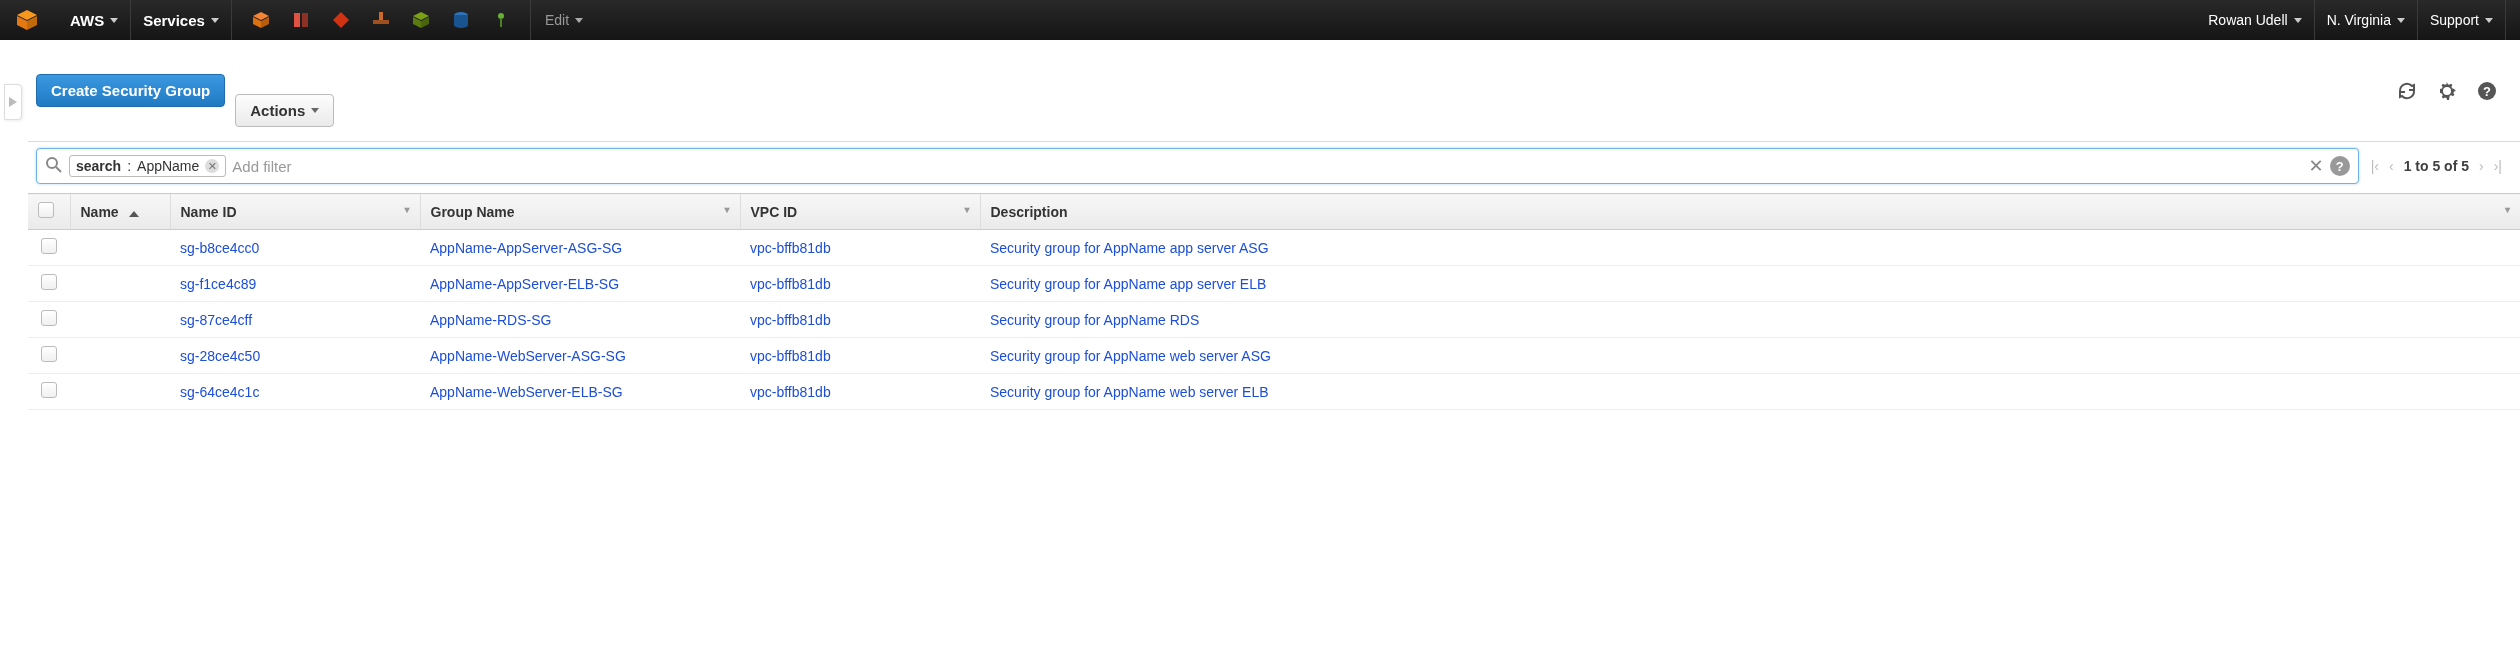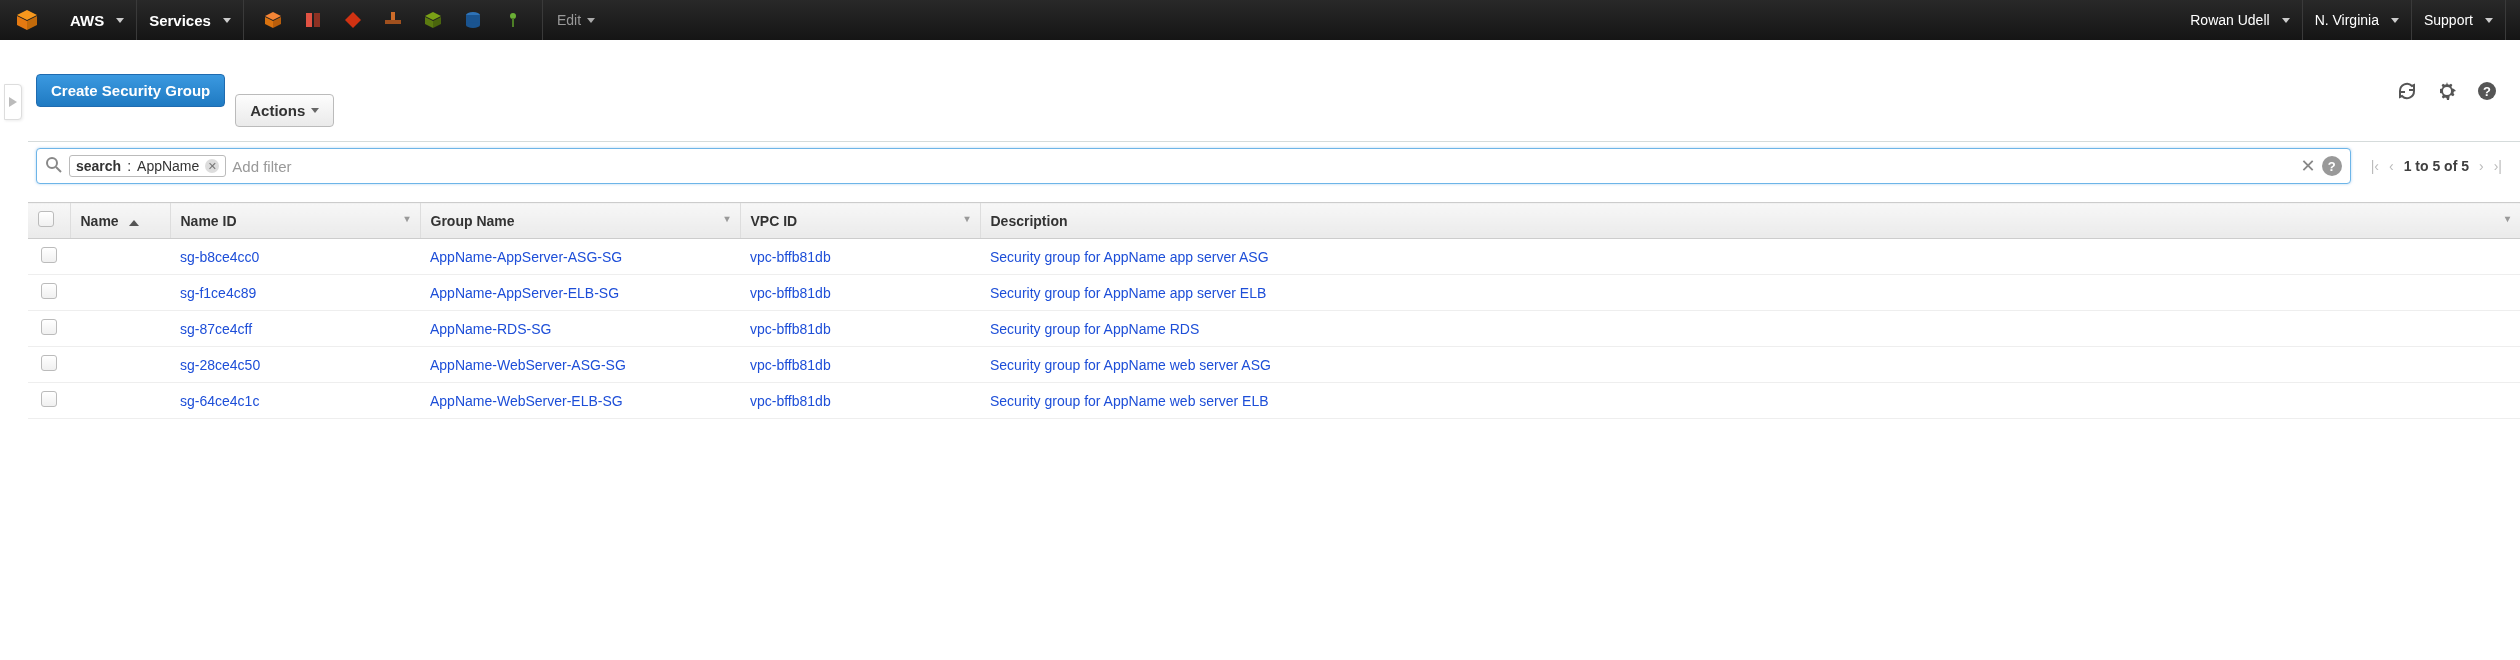--- a/index.html
+++ b/index.html
@@ -34,21 +34,21 @@
   .topnav .nav-item {
     display: inline-flex;
     align-items: center;
     padding: 0 12px;
     height: 40px;
     color: #fff;
     font-weight: bold;
     font-size: 15px;
     cursor: pointer;
     border-right: 1px solid #3a3a3a;
-    gap: 12px;
+    gap: 6px;
     justify-content: flex-end;
   }
   .topnav .nav-item.region, .topnav .nav-item.user, .topnav .nav-item.support {
     font-weight: normal;
     font-size: 14px;
   }
   .caret-down {
     width: 0; height: 0;
     border-left: 4px solid transparent;
     border-right: 4px solid transparent;
@@ -138,22 +138,22 @@
     display: inline-flex;
     align-items: center; justify-content: center;
     cursor: pointer;
     color: #555;
   }
 
   
   .filterbar {
     display: flex;
     align-items: center;
-    padding: 6px 18px 18px 8px;
-    gap: 20px;
+    padding: 6px 18px 9px 8px;
+    gap: 12px;
     border-top: 1px solid #d5dbdb;
   }
   .filterbox {
     flex: 1;
     display: flex;
     align-items: center;
     border: 1px solid #6db5e8;
     border-radius: 4px;
     background: #fff;
     padding: 4px 8px 4px 6px;

